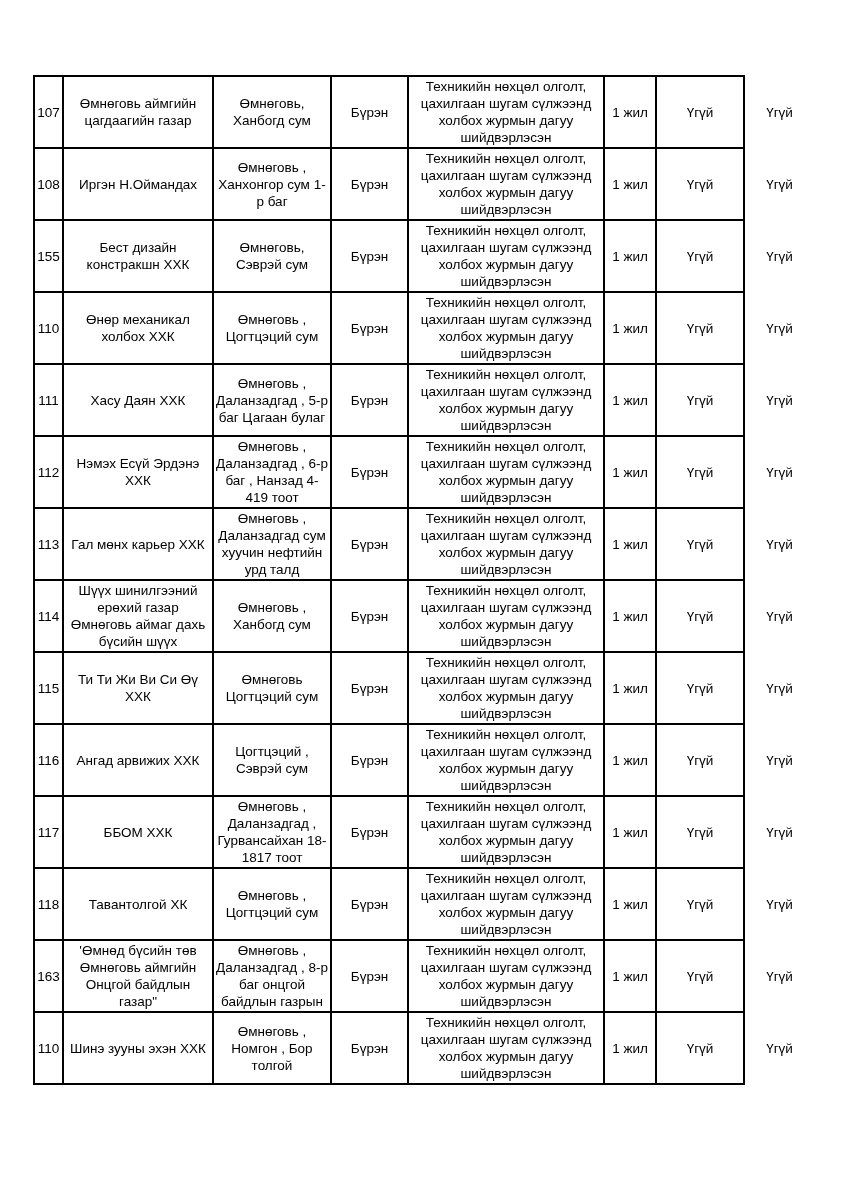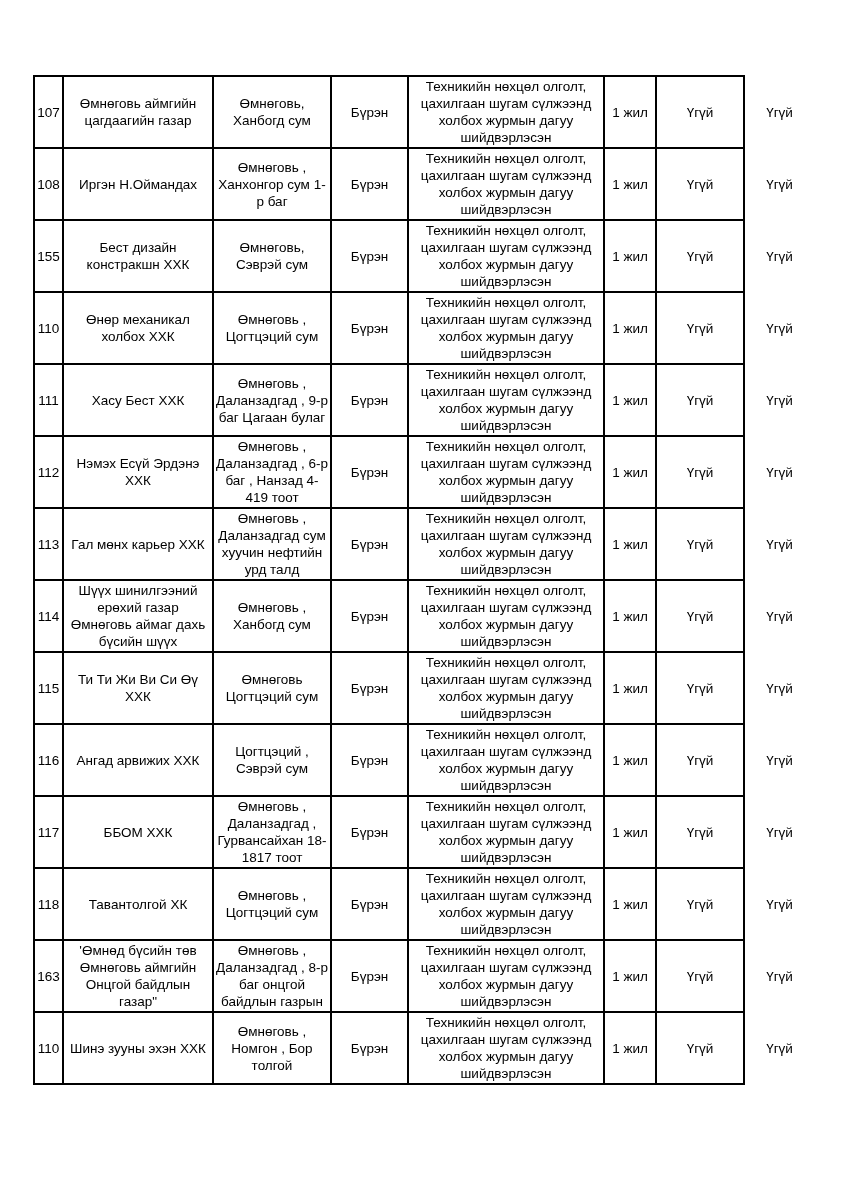--- a/index.html
+++ b/index.html
@@ -109,22 +109,22 @@
           <td class="col-name">Өнөр механикал холбох ХХК</td>
           <td class="col-location">Өмнөговь , Цогтцэций сум</td>
           <td class="col-status">Бүрэн</td>
           <td class="col-resolution">Техникийн нөхцөл олголт, цахилгаан шугам сүлжээнд холбох журмын дагуу шийдвэрлэсэн</td>
           <td class="col-term">1 жил</td>
           <td class="col-q1">Үгүй</td>
           <td class="col-q2">Үгүй</td>
         </tr>
         <tr>
           <td class="col-no">111</td>
-          <td class="col-name">Хасу Бест ХХК</td>
-          <td class="col-location">Өмнөговь , Даланзадгад , 9-р баг Цагаан булаг</td>
+          <td class="col-name">Хасу Даян ХХК</td>
+          <td class="col-location">Өмнөговь , Даланзадгад , 5-р баг Цагаан булаг</td>
           <td class="col-status">Бүрэн</td>
           <td class="col-resolution">Техникийн нөхцөл олголт, цахилгаан шугам сүлжээнд холбох журмын дагуу шийдвэрлэсэн</td>
           <td class="col-term">1 жил</td>
           <td class="col-q1">Үгүй</td>
           <td class="col-q2">Үгүй</td>
         </tr>
         <tr>
           <td class="col-no">112</td>
           <td class="col-name">Нэмэх Есүй Эрдэнэ ХХК</td>
           <td class="col-location">Өмнөговь , Даланзадгад , 6-р баг , Нанзад 4-419 тоот</td>

